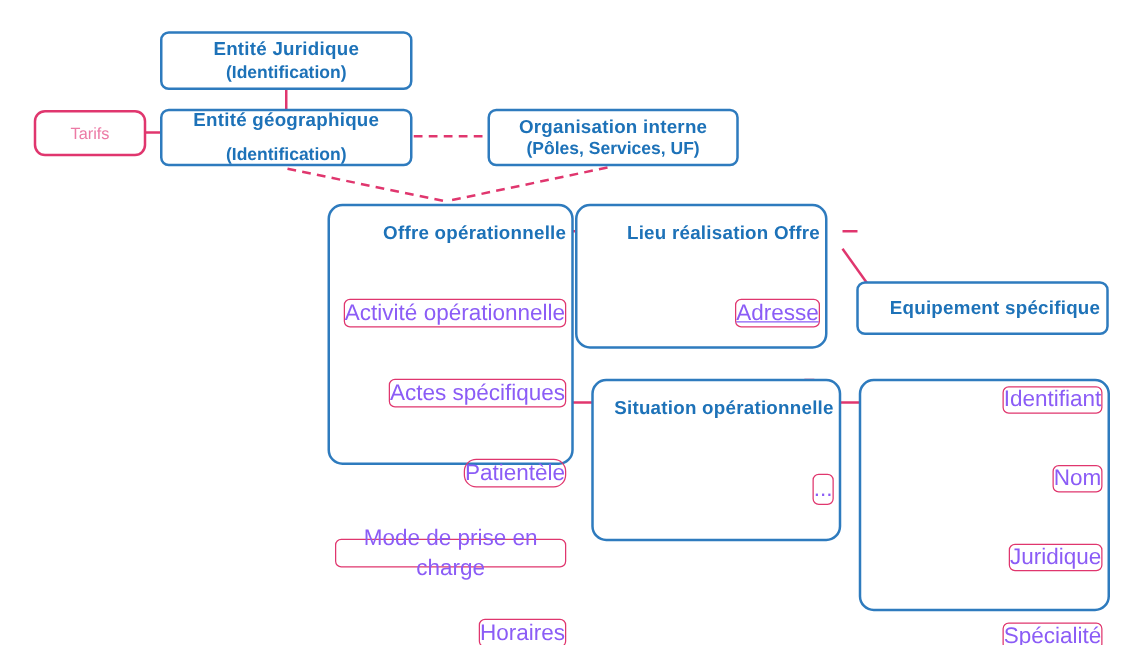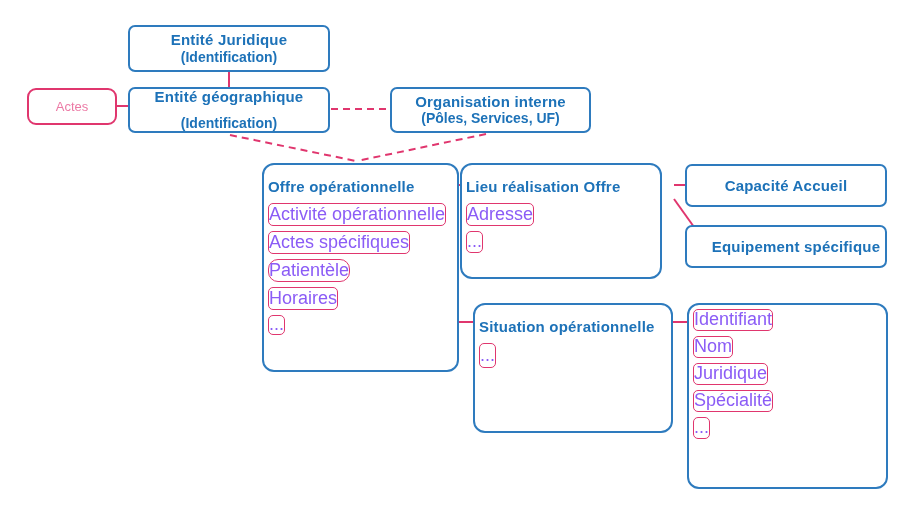--- a/index.html
+++ b/index.html
@@ -17,21 +17,21 @@
     display:flex;flex-direction:column;align-items:center;justify-content:center;
     text-align:center;
   }
   .node .t{font-weight:bold;font-size:15px;line-height:1.15;letter-spacing:.2px;}
   .node .s{font-weight:bold;font-size:14px;line-height:1.2;}
 
   .node.red{border-color:#E0366E;color:#EC7AA5;border-radius:9px;}
   .node.red .lbl{font-size:13px;font-weight:normal;}
 
   .node.container{
-    justify-content:flex-start;align-items:flex-start;border-radius:12px;padding:4px;
+    justify-content:flex-start;align-items:flex-end;border-radius:12px;padding:4px;gap:36px;
   }
   .node.container .ct{
     font-weight:bold;font-size:15px;letter-spacing:.2px;
     height:34px;display:flex;align-items:center;justify-content:center;flex:none;
   }
   .item{
     box-sizing:border-box;border:1.5px solid #E0366E;border-radius:5px;
     color:#8b5cf6;font-size:18px;font-weight:normal;line-height:1.3;
     display:flex;align-items:center;justify-content:center;text-align:center;
     white-space:pre-line;flex:none;margin-bottom:5px;
@@ -54,51 +54,49 @@
     <line class="wire" x1="458" y1="322" x2="474" y2="322"></line>
     <line class="wire" x1="672" y1="322" x2="688" y2="322"></line>
   </svg>
 
   <div class="node" style="left:128px;top:25px;width:202px;height:47px;">
     <div class="t">Entité Juridique</div>
     <div class="s">(Identification)</div>
   </div>
 
   <div class="node red" style="left:27px;top:88px;width:90px;height:37px;">
-    <div class="lbl">Actes</div>
+    <div class="lbl">Tarifs</div>
   </div>
 
   <div class="node" style="left:128px;top:87px;width:202px;height:46px;gap:10px;">
     <div class="t">Entité géographique</div>
     <div class="s">(Identification)</div>
   </div>
 
   <div class="node" style="left:390px;top:87px;width:201px;height:46px;">
     <div class="t">Organisation interne</div>
     <div class="s">(Pôles, Services, UF)</div>
   </div>
 
   <div class="node container" style="left:262px;top:163px;width:197px;height:209px;">
     <div class="ct">Offre opérationnelle</div>
     <div class="item" style="height:23px;">Activité opérationnelle</div>
     <div class="item" style="height:23px;">Actes spécifiques</div>
     <div class="item" style="height:23px;border-radius:10px;">Patientèle</div>
+    <div class="item" style="height:23px;">Mode de prise en charge</div>
     <div class="item" style="height:23px;">Horaires</div>
     <div class="item" style="height:20px;">...</div>
   </div>
 
   <div class="node container" style="left:460px;top:163px;width:202px;height:116px;">
     <div class="ct">Lieu réalisation Offre</div>
-    <div class="item" style="height:23px;">Adresse</div>
+    <div class="item" style="height:23px;text-decoration:underline;">Adresse</div>
     <div class="item" style="height:22px;">...</div>
   </div>
 
-  <div class="node" style="left:685px;top:164px;width:202px;height:43px;">
-    <div class="t">Capacité Accueil</div>
-  </div>
 
   <div class="node" style="left:685px;top:225px;width:202px;height:43px;padding-left:20px;">
     <div class="t">Equipement spécifique</div>
   </div>
 
   <div class="node container" style="left:473px;top:303px;width:200px;height:130px;">
     <div class="ct">Situation opérationnelle</div>
     <div class="item" style="height:25px;">...</div>
   </div>
 

